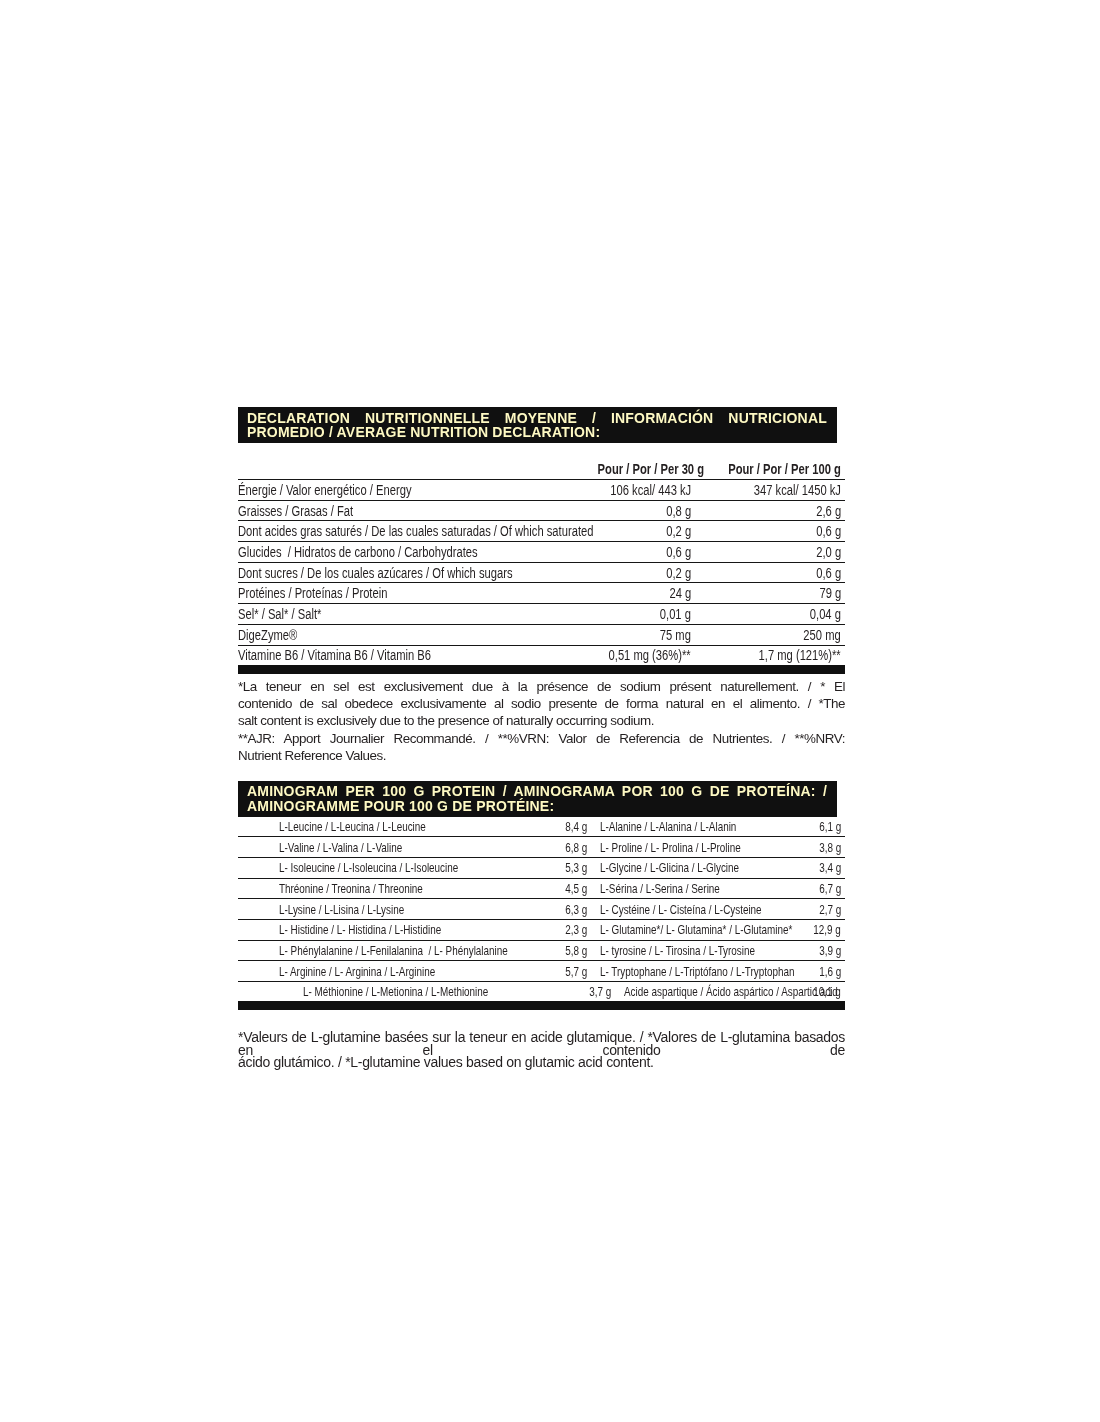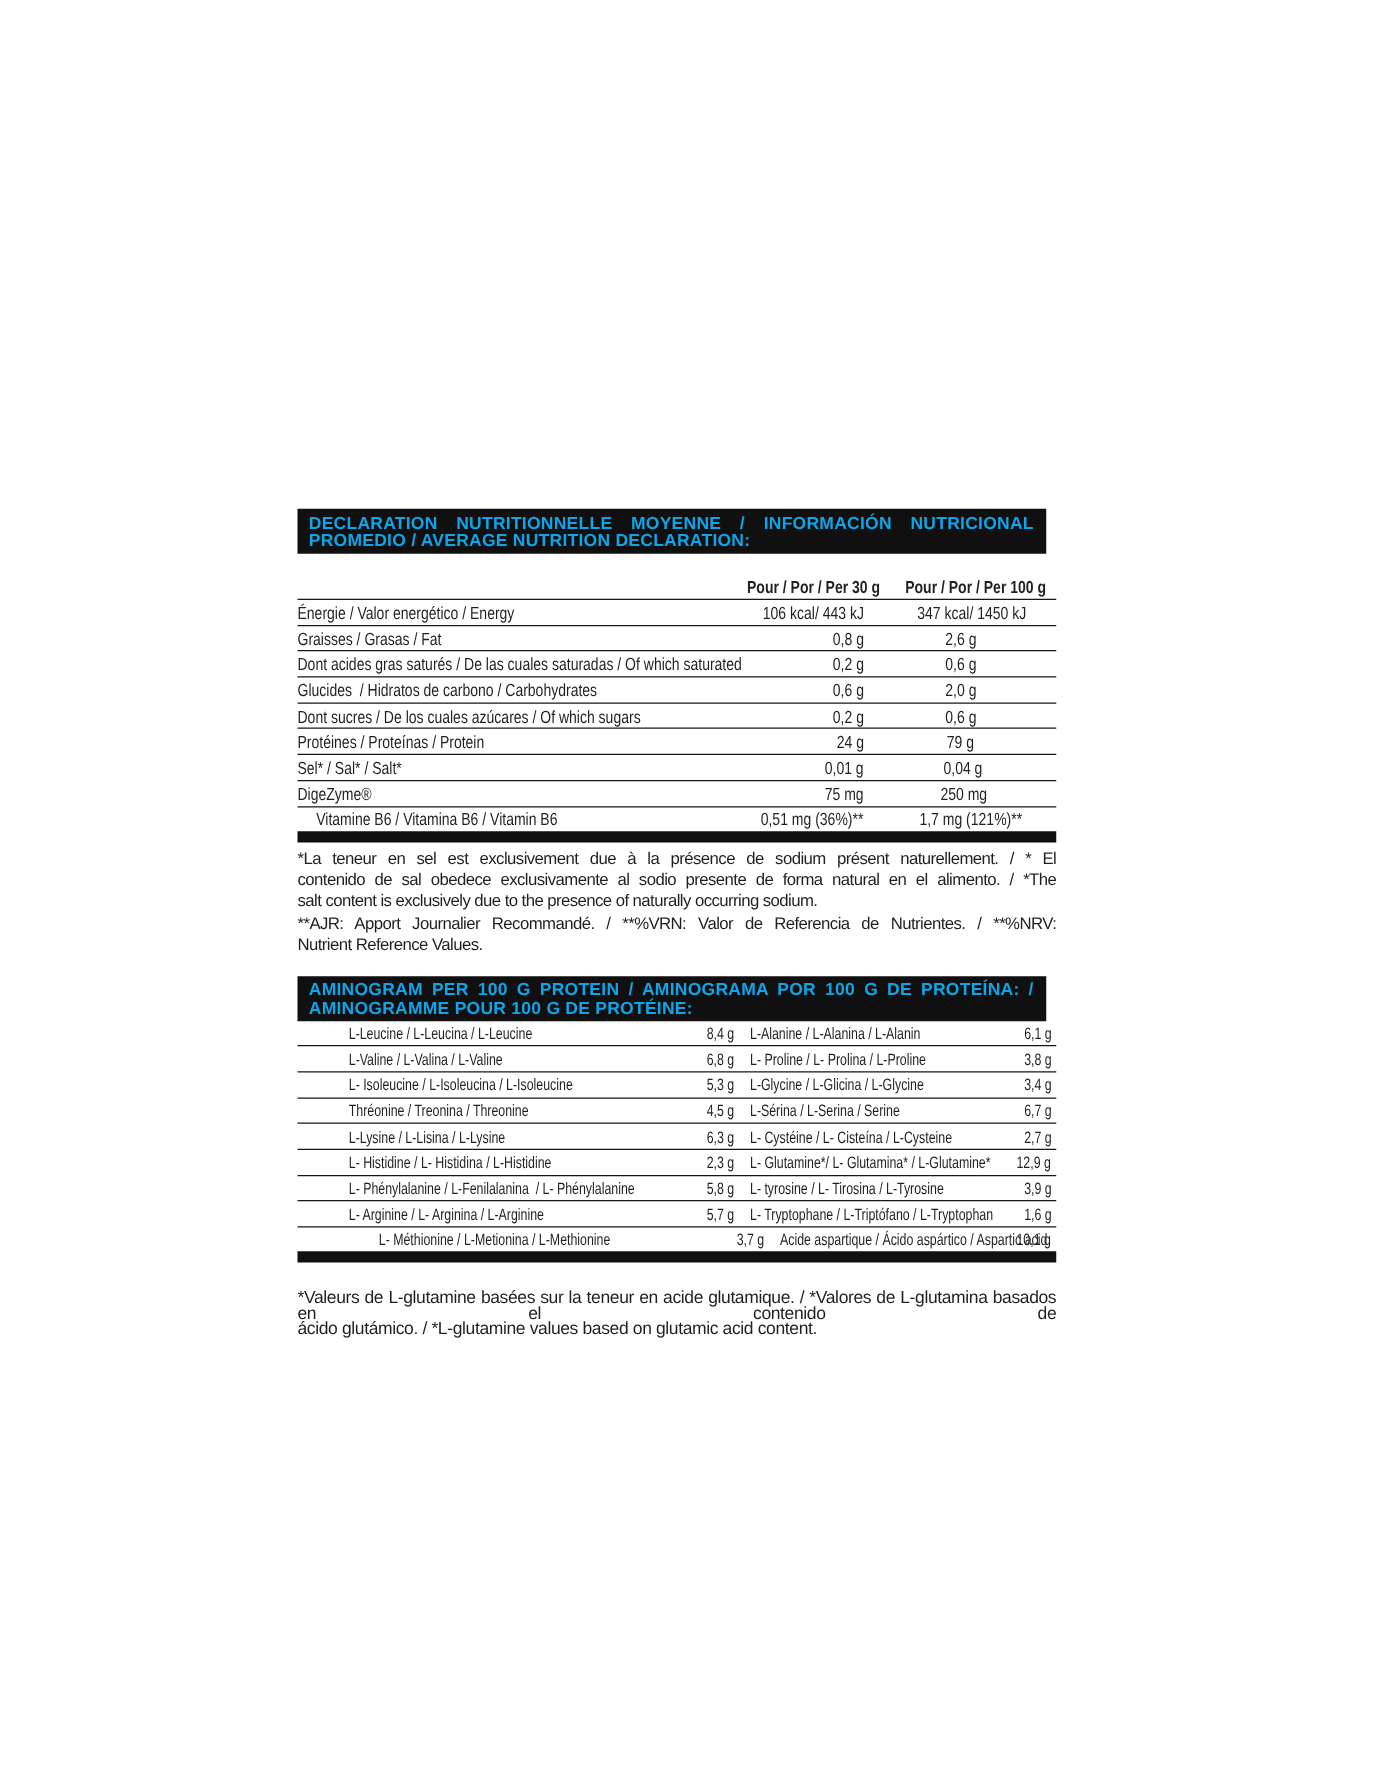--- a/index.html
+++ b/index.html
@@ -8,43 +8,43 @@
     background:#ffffff;
     font-family:"Liberation Sans", sans-serif;
     color:#231f20;
     position:relative;
     overflow:hidden;
   }
   .sheet { position:absolute; left:238px; top:407px; width:607px; }
 
   
   .hbar {
-    background:#101010; color:#0ea5e9; font-weight:700;
+    background:#101010; color:#fef9c3; font-weight:700;
     padding:3.5px 10px 3.5px 9px; margin-right:8px;
     font-size:14px; line-height:14.5px; letter-spacing:0.2px;
   }
   .jline { text-align:justify; text-align-last:justify; }
 
   
   .colhead {
     display:flex; align-items:flex-end;
     height:37px; box-sizing:border-box;
     border-bottom:1.6px solid #161616;
     font-weight:700; font-size:14px; padding-bottom:2px;
   }
   .nrow {
     display:flex; align-items:center;
     height:20.7px; box-sizing:border-box;
     border-bottom:1.6px solid #161616;
     font-size:14px;
   }
-  .nrow.noline { border-bottom:none; height:19.1px;margin-left:15px; }
+  .nrow.noline { border-bottom:none; height:19.1px; }
   .lab { flex:1 1 auto; min-width:0; }
   .v1  { width:120px; flex:none; text-align:right; }
-  .v2  { width:154px; flex:none; text-align:center; padding-right:4px; box-sizing:border-box; }
+  .v2  { width:154px; flex:none; text-align:right; padding-right:4px; box-sizing:border-box; }
 
   
   .ct { display:inline-block; white-space:nowrap; }
   .cL { transform:scaleX(0.80); transform-origin:0 50%; }
   .cR { transform:scaleX(0.80); transform-origin:100% 50%; }
 
   .thickbar { height:9px; background:#101010; }
 
   
   .fnblock { margin-top:4px; font-size:13.4px; line-height:17.4px; letter-spacing:-0.45px; }

